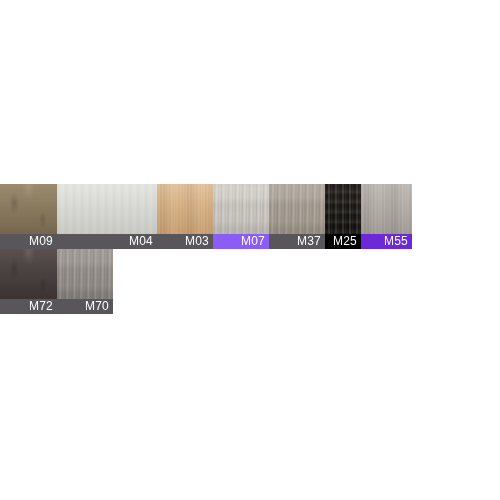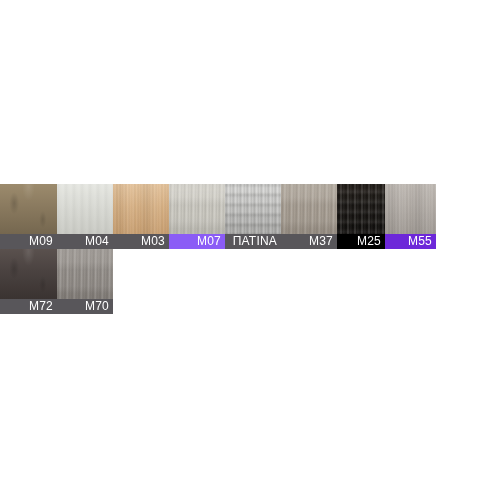--- a/index.html
+++ b/index.html
@@ -136,51 +136,45 @@
 <body>
 
 <div id="palette">
     <div class="swatch-row">
       <div class="swatch" style="width: 57px;">
         <div class="swatch-body" style="background: linear-gradient(rgb(156, 139, 109) 0%, rgb(138, 122, 95) 45%, rgb(117, 103, 79) 100%);">
           <div class="grain knots"></div>
         </div>
         <div class="swatch-label" style="background: rgb(88, 86, 90);">M09</div>
       </div>
-      <div class="swatch" style="width: 56px;">
+      <div class="swatch" style="width: 56px; padding-left: 44px;">
         <div class="swatch-body" style="background: linear-gradient(rgb(230, 231, 226) 0%, rgb(217, 218, 212) 45%, rgb(201, 202, 196) 100%);">
           <div class="grain flat"></div>
         </div>
         <div class="swatch-label" style="background: rgb(88, 86, 90);">M04</div>
       </div>
       <div class="swatch" style="width: 56px;">
         <div class="swatch-body" style="background: linear-gradient(rgb(230, 196, 156) 0%, rgb(216, 177, 132) 45%, rgb(201, 159, 112) 100%);">
           <div class="grain g1"></div>
         </div>
         <div class="swatch-label" style="background: rgb(88, 86, 90);">M03</div>
       </div>
       <div class="swatch" style="width: 56px;">
         <div class="swatch-body" style="background: linear-gradient(rgb(219, 217, 210) 0%, rgb(205, 203, 195) 45%, rgb(189, 187, 179) 100%);">
           <div class="grain g2"></div>
         </div>
         <div class="swatch-label" style="background: #8b5cf6;">M07</div>
       </div>
       <div class="swatch" style="width: 56px;">
-        <div class="swatch-body" style="background: linear-gradient(rgb(218, 218, 216) 0%, rgb(198, 198, 196) 45%, rgb(169, 169, 167) 100%);">
-          <div class="grain rough"></div>
-        </div>
-        <div class="swatch-label" style="background: rgb(88, 86, 90);">ΠΑΤΙΝΑ</div>
-      </div>
-      <div class="swatch" style="width: 56px;">
         <div class="swatch-body" style="background: linear-gradient(rgb(184, 176, 165) 0%, rgb(169, 160, 149) 45%, rgb(152, 143, 132) 100%);">
           <div class="grain g2"></div>
         </div>
         <div class="swatch-label" style="background: rgb(88, 86, 90);">M37</div>
       </div>
-      <div class="swatch" style="width: 36px; padding-left: 12px;">
+      <div class="swatch" style="width: 36px;">
         <div class="swatch-body" style="background: linear-gradient(rgb(36, 31, 26) 0%, rgb(26, 23, 20) 45%, rgb(16, 14, 12) 100%);">
           <div class="grain rough"></div>
         </div>
         <div class="swatch-label" style="background: rgb(0, 0, 0);">M25</div>
       </div>
       <div class="swatch" style="width: 51px;">
         <div class="swatch-body" style="background: linear-gradient(rgb(192, 186, 180) 0%, rgb(178, 172, 166) 45%, rgb(160, 154, 148) 100%);">
           <div class="grain g1"></div>
         </div>
         <div class="swatch-label" style="background: #6d28d9; margin-top: 44px;">M55</div>

